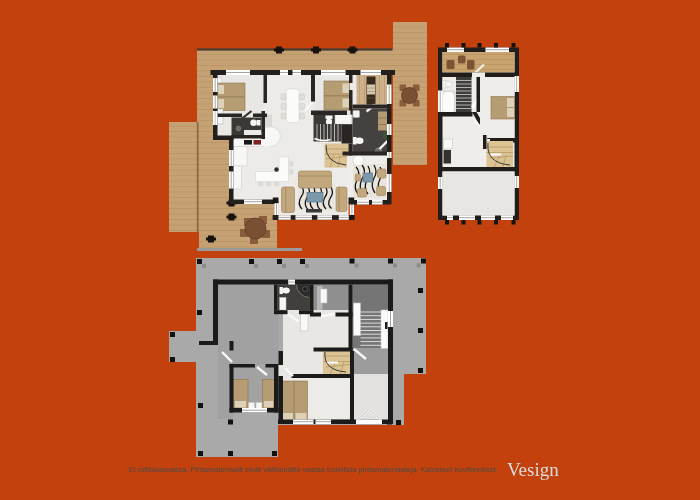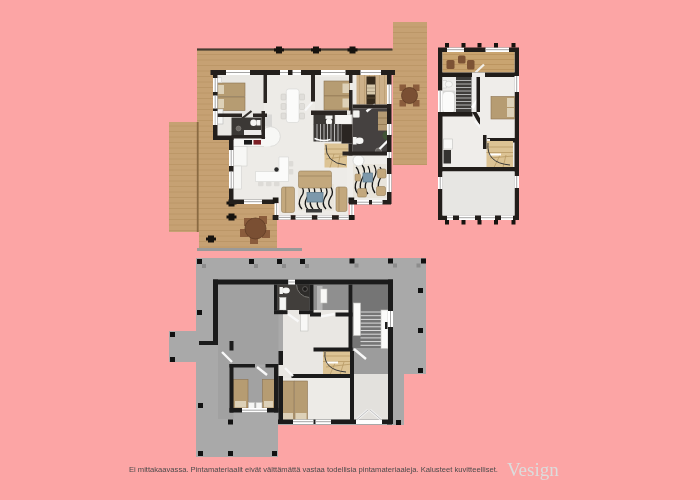--- a/index.html
+++ b/index.html
@@ -1,16 +1,16 @@
 <!DOCTYPE html>
 <html><head>
 <meta charset="utf-8">
 <style>
   html,body{margin:0;padding:0;background:#ffffff;}
-  #page{position:relative;width:700px;height:500px;background:#fca5a5;overflow:hidden;font-family:"Liberation Sans",sans-serif;}
+  #page{position:relative;width:700px;height:500px;background:#c2410c;overflow:hidden;font-family:"Liberation Sans",sans-serif;}
 </style>
 </head>
 <body>
 <div id="page">
 <svg width="700" height="500" viewBox="0 0 700 500" xmlns="http://www.w3.org/2000/svg">
 <defs>
   <pattern id="deckp" width="700" height="5.5" patternUnits="userSpaceOnUse">
     <rect width="700" height="5.5" fill="#c6a173"></rect>
     <rect y="4.6" width="700" height="0.9" fill="#a9854f" opacity="0.4"></rect>
   </pattern>

